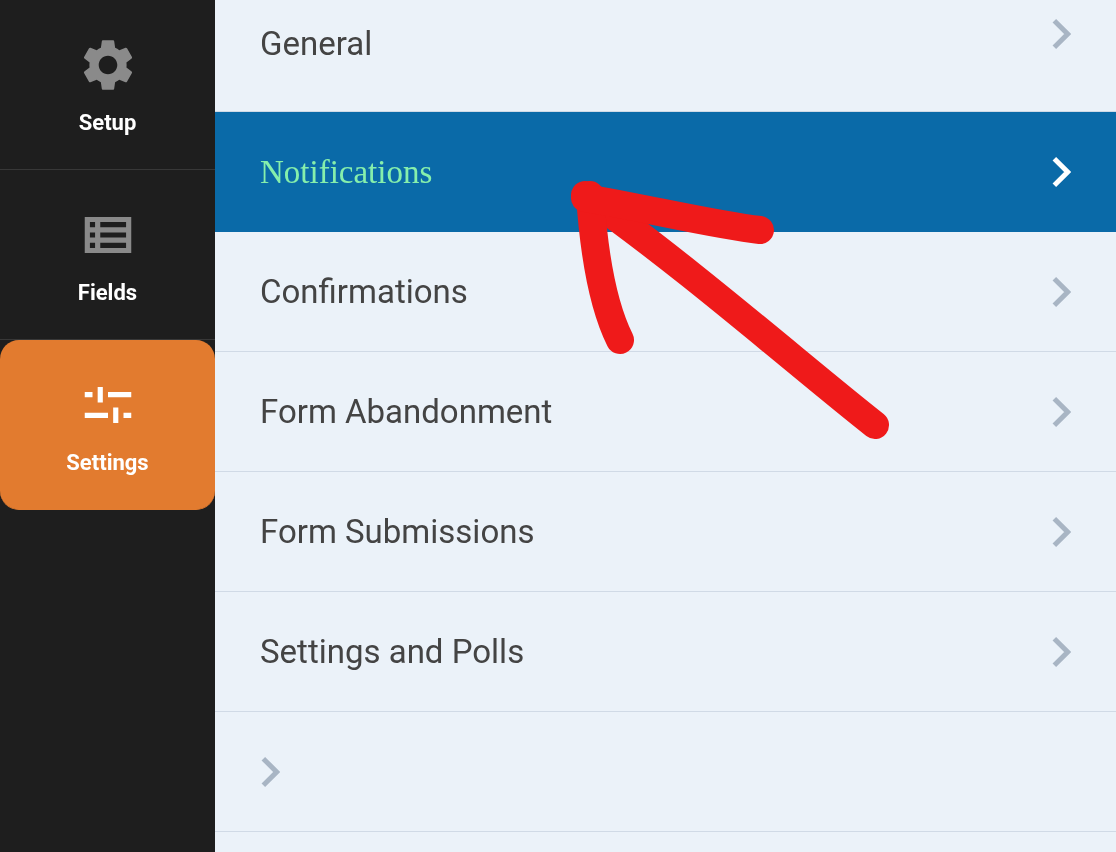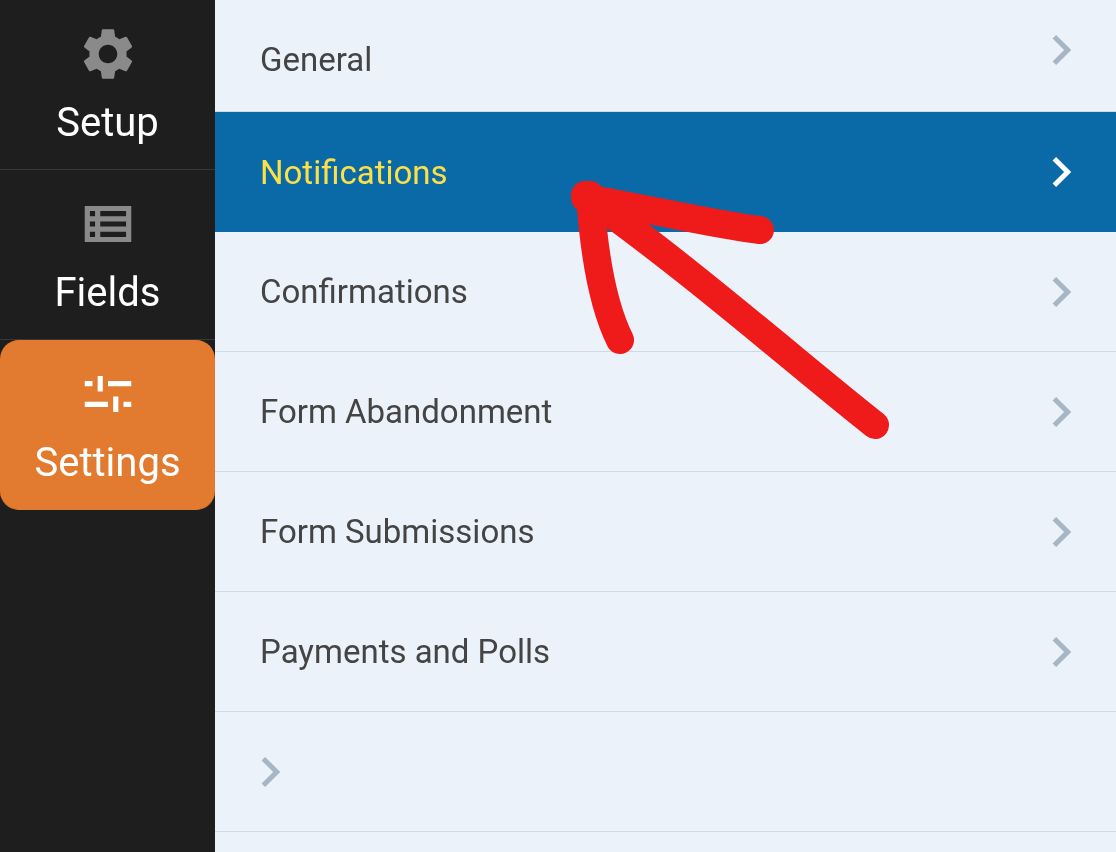--- a/index.html
+++ b/index.html
@@ -46,23 +46,23 @@
     }
     .sidebar-icon svg {
       fill: #8a8a8a;
       width: 62px;
       height: 62px;
     }
     .sidebar-item.active .sidebar-icon svg {
       fill: #fff;
     }
     .sidebar-label {
-      font-size: 40px;
+      font-size: 22px;
       color: #fff;
-      font-weight: 400;
+      font-weight: 700;
     }
     .main {
       flex: 1;
       display: flex;
       flex-direction: column;
       background: #ebf2f9;
       position: relative;
     }
     .settings-item {
       height: 120px;
@@ -72,26 +72,27 @@
       padding: 0 45px;
       border-bottom: 1px solid #d0dae6;
       color: #444;
       font-size: 33px;
       cursor: pointer;
       background: #ebf2f9;
     }
     .settings-item.first {
       height: 112px;
       align-items: flex-start;
-      padding-top: 40px;
+      padding-top: 24px;
     }
     .settings-item.active {
       background: #0a6aa8;
-      color: #fde047;
+      color: #86efac;
       border-bottom: none;
+      font-family: Liberation Serif, serif;
     }
     .settings-item .chevron {
       width: 20px;
       height: 20px;
       display: flex;
       align-items: center;
       justify-content: center;
     }
     .settings-item .chevron svg {
       width: 20px;
@@ -178,21 +179,21 @@
   </div>
   <div class="settings-item">
     <span>Form Submissions</span>
     <span class="chevron">
         <svg viewBox="0 0 12 20">
           <polyline points="2,2 10,10 2,18"></polyline>
         </svg>
       </span>
   </div>
   <div class="settings-item">
-    <span>Payments and Polls</span>
+    <span>Settings and Polls</span>
     <span class="chevron">
         <svg viewBox="0 0 12 20">
           <polyline points="2,2 10,10 2,18"></polyline>
         </svg>
       </span>
   </div>
   <div class="settings-item">
     <span class="chevron">
         <svg viewBox="0 0 12 20">
           <polyline points="2,2 10,10 2,18"></polyline>

